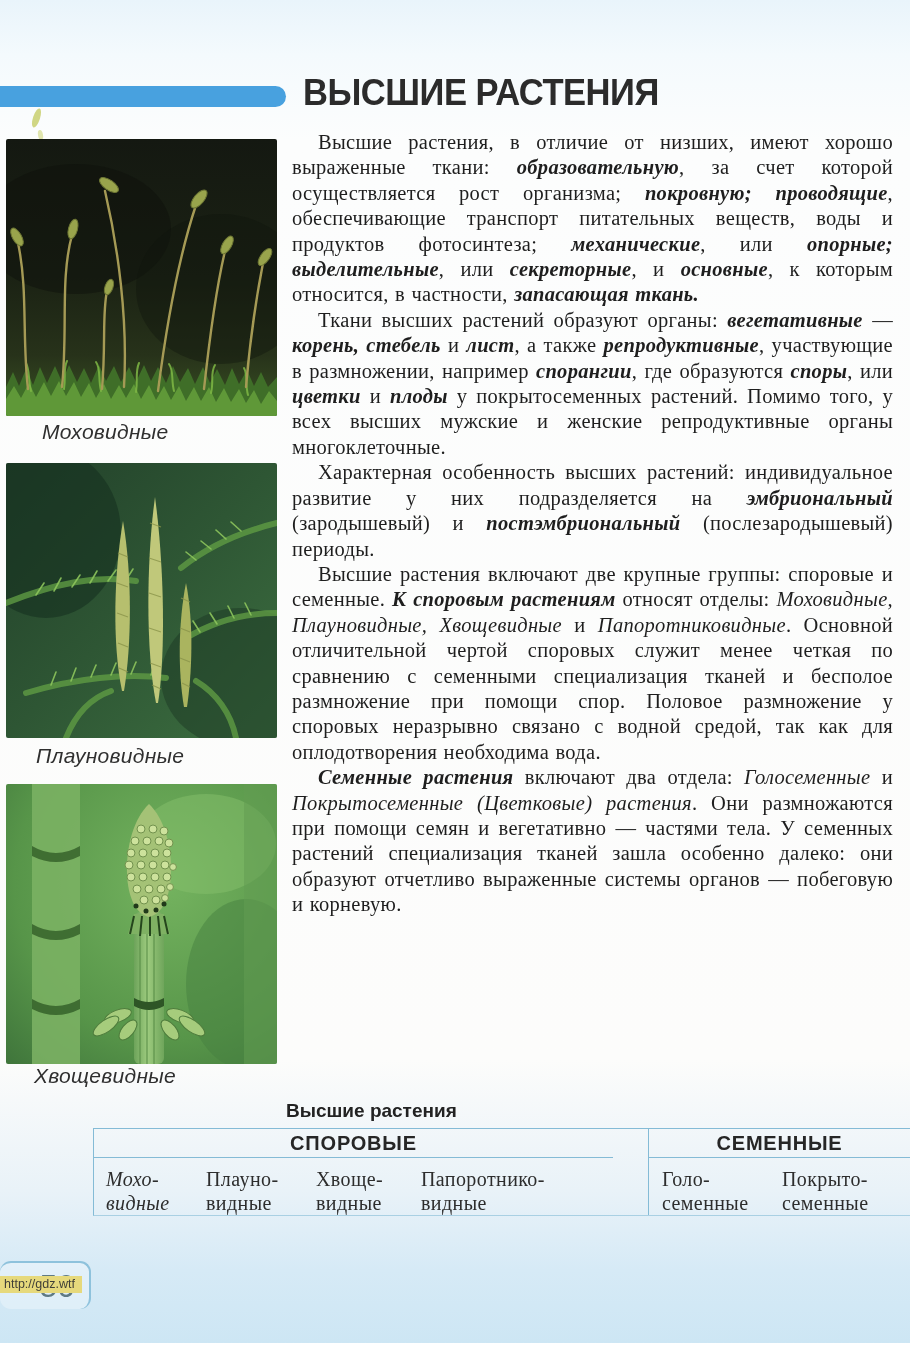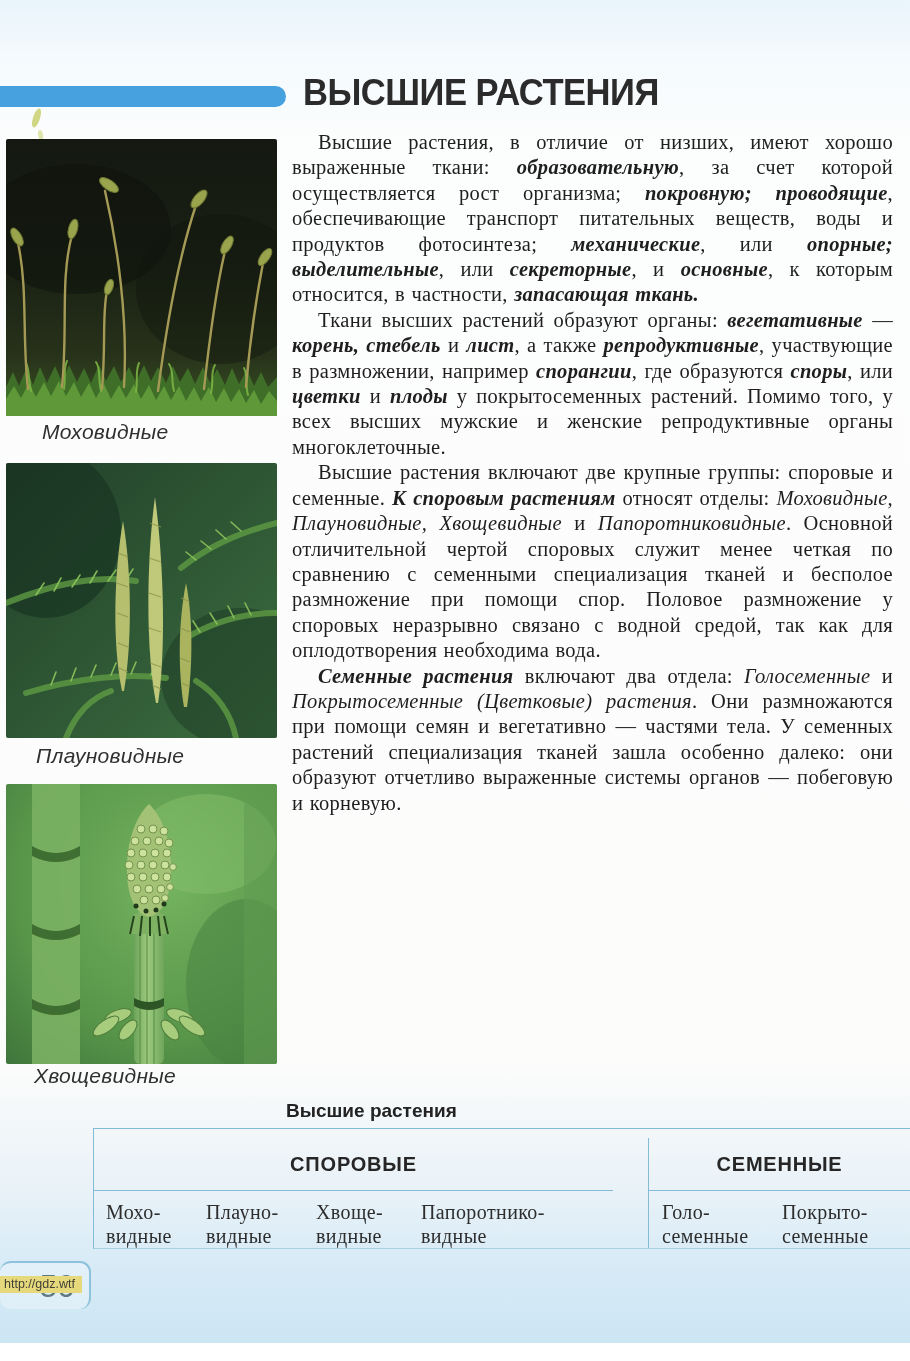--- a/index.html
+++ b/index.html
@@ -35,36 +35,36 @@
   
   .text-col{position:absolute;left:292px;top:130px;width:601px;
     font-size:20.5px;line-height:25.4px;color:#1e1e1e;text-align:justify;
     letter-spacing:.3px;word-spacing:1px;}
   .text-col p{margin:0;text-indent:26px;}
   .run-bi{font-weight:700;font-style:italic;}
   .run-i{font-style:italic;}
   
   .table-title{position:absolute;left:286px;top:1100px;
     font-family:"Liberation Sans",sans-serif;font-weight:700;font-size:19px;color:#222;}
-  .ctable{position:absolute;left:93px;top:1128px;width:817px;height:121px;
+  .ctable{position:absolute;left:93px;top:1128px;width:817px;height:88px;
     display:flex;border-top:1px solid #84bbd6;border-left:1px solid #84bbd6;
-    border-bottom:1px solid #a9d0e3;box-sizing:border-box;align-items:flex-end;}
+    border-bottom:1px solid #a9d0e3;box-sizing:border-box;}
   .tsec{display:flex;flex-direction:column;box-sizing:border-box;}
   .tsec-left{width:519px;}
   .tsec-right{flex:1;border-left:1px solid #84bbd6;margin-left:35px;}
   .thead{height:53px;display:flex;align-items:center;justify-content:center;
     border-bottom:1px solid #84bbd6;box-sizing:border-box;
     font-family:"Liberation Sans",sans-serif;font-weight:700;font-size:20px;
     letter-spacing:.8px;color:#262626;}
   .trow{display:flex;padding-top:9px;}
   .tsec-left .trow{padding-left:12px;}
   .tsec-right .trow{padding-left:13px;font-family:Liberation Serif, serif;}
   .tcell{white-space:pre-line;font-size:20px;line-height:24px;color:#2d2d2d;
     letter-spacing:.4px;box-sizing:border-box;}
-  .tc-1{width:100px;} .tc-2{width:110px;} .tc-3{width:105px;} .tc-4{flex:1;}
+  .tc-1{width:100px;font-style:italic;} .tc-2{width:110px;} .tc-3{width:105px;} .tc-4{flex:1;}
   .tc-5{width:120px;} .tc-6{flex:1;}
   
   .pagenum-box{position:absolute;left:0;top:1261px;width:91px;height:48px;
     border-top:2px solid #8ec2dc;border-right:2px solid #8ec2dc;
     background:rgba(255,255,255,.3);box-sizing:border-box;
     display:flex;align-items:center;justify-content:flex-end;padding-right:14px;border-radius:11px;}
   .pagenum{font-family:"Liberation Sans",sans-serif;font-size:32px;color:#5f7a84;}
   .bottom-strip{position:absolute;left:0;top:1343px;width:910px;height:18px;background:#ffffff;}
   .watermark{position:absolute;left:0;top:1276px;background:#e6d97c;
     font-family:"Liberation Sans",sans-serif;font-size:12.5px;color:#3f3f37;
@@ -275,20 +275,21 @@
         <circle cx="150" cy="126" r="2.5"></circle>
           <circle cx="158" cy="120" r="2.5"></circle>
       </g>
     </svg>
   </figure>
   <figcaption class="caption cap-3">Хвощевидные</figcaption>
 
   <div class="text-col">
     <p><span class="run-r">Высшие растения, в отличие от низших, имеют хорошо выраженные ткани: </span><span class="run-bi">образовательную</span><span class="run-r">, за счет которой осуществляется рост организма; </span><span class="run-bi">покровную; проводящие</span><span class="run-r">, обеспечивающие транспорт питательных веществ, воды и продуктов фотосинтеза; </span><span class="run-bi">механические</span><span class="run-r">, или </span><span class="run-bi">опорные; выделительные</span><span class="run-r">, или </span><span class="run-bi">секреторные</span><span class="run-r">, и </span><span class="run-bi">основные</span><span class="run-r">, к которым относится, в частности, </span><span class="run-bi">запасающая ткань.</span></p>
     <p><span class="run-r">Ткани высших растений образуют органы: </span><span class="run-bi">вегетативные</span><span class="run-r"> — </span><span class="run-bi">корень, стебель</span><span class="run-r"> и </span><span class="run-bi">лист</span><span class="run-r">, а также </span><span class="run-bi">репродуктивные</span><span class="run-r">, участвующие в размножении, например </span><span class="run-bi">спорангии</span><span class="run-r">, где образуются </span><span class="run-bi">споры</span><span class="run-r">, или </span><span class="run-bi">цветки</span><span class="run-r"> и </span><span class="run-bi">плоды</span><span class="run-r"> у покрытосеменных растений. Помимо того, у всех высших мужские и женские репродуктивные органы многоклеточные.</span></p>
+    <p><span class="run-r">Характерная особенность высших растений: индивидуальное развитие у них подразделяется на </span><span class="run-bi">эмбриональный</span><span class="run-r"> (зародышевый) и </span><span class="run-bi">постэмбриональный</span><span class="run-r"> (послезародышевый) периоды.</span></p>
     <p><span class="run-r">Высшие растения включают две крупные группы: споровые и семенные. </span><span class="run-bi">К споровым растениям</span><span class="run-r"> относят отделы: </span><span class="run-i">Моховидные, Плауновидные, Хвощевидные</span><span class="run-r"> и </span><span class="run-i">Папоротниковидные</span><span class="run-r">. Основной отличительной чертой споровых служит менее четкая по сравнению с семенными специализация тканей и бесполое размножение при помощи спор. Половое размножение у споровых неразрывно связано с водной средой, так как для оплодотворения необходима вода.</span></p>
     <p><span class="run-bi">Семенные растения</span><span class="run-r"> включают два отдела: </span><span class="run-i">Голосеменные</span><span class="run-r"> и </span><span class="run-i">Покрытосеменные (Цветковые) растения</span><span class="run-r">. Они размножаются при помощи семян и вегетативно — частями тела. У семенных растений специализация тканей зашла особенно далеко: они образуют отчетливо выраженные системы органов — побеговую и корневую.</span></p>
   </div>
 
   <div class="table-title">Высшие растения</div>
   <div class="ctable">
     <div class="tsec tsec-left">
       <div class="thead">СПОРОВЫЕ</div>
       <div class="trow">
         <div class="tcell tc-1">Мохо-

